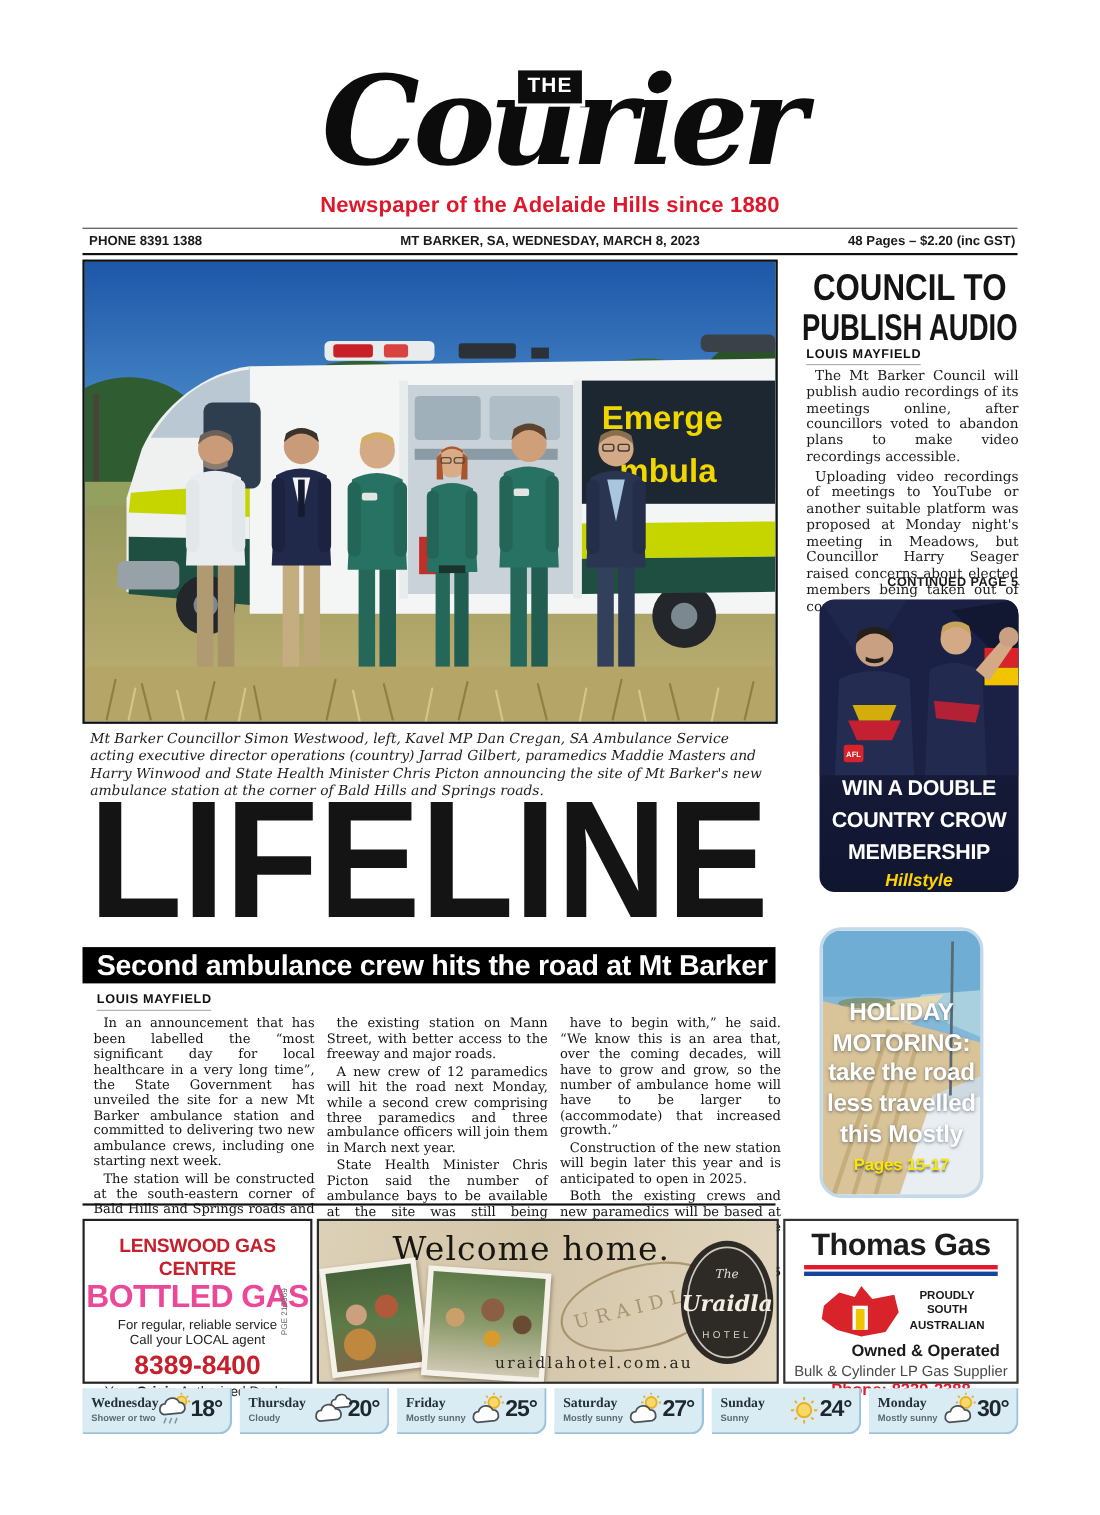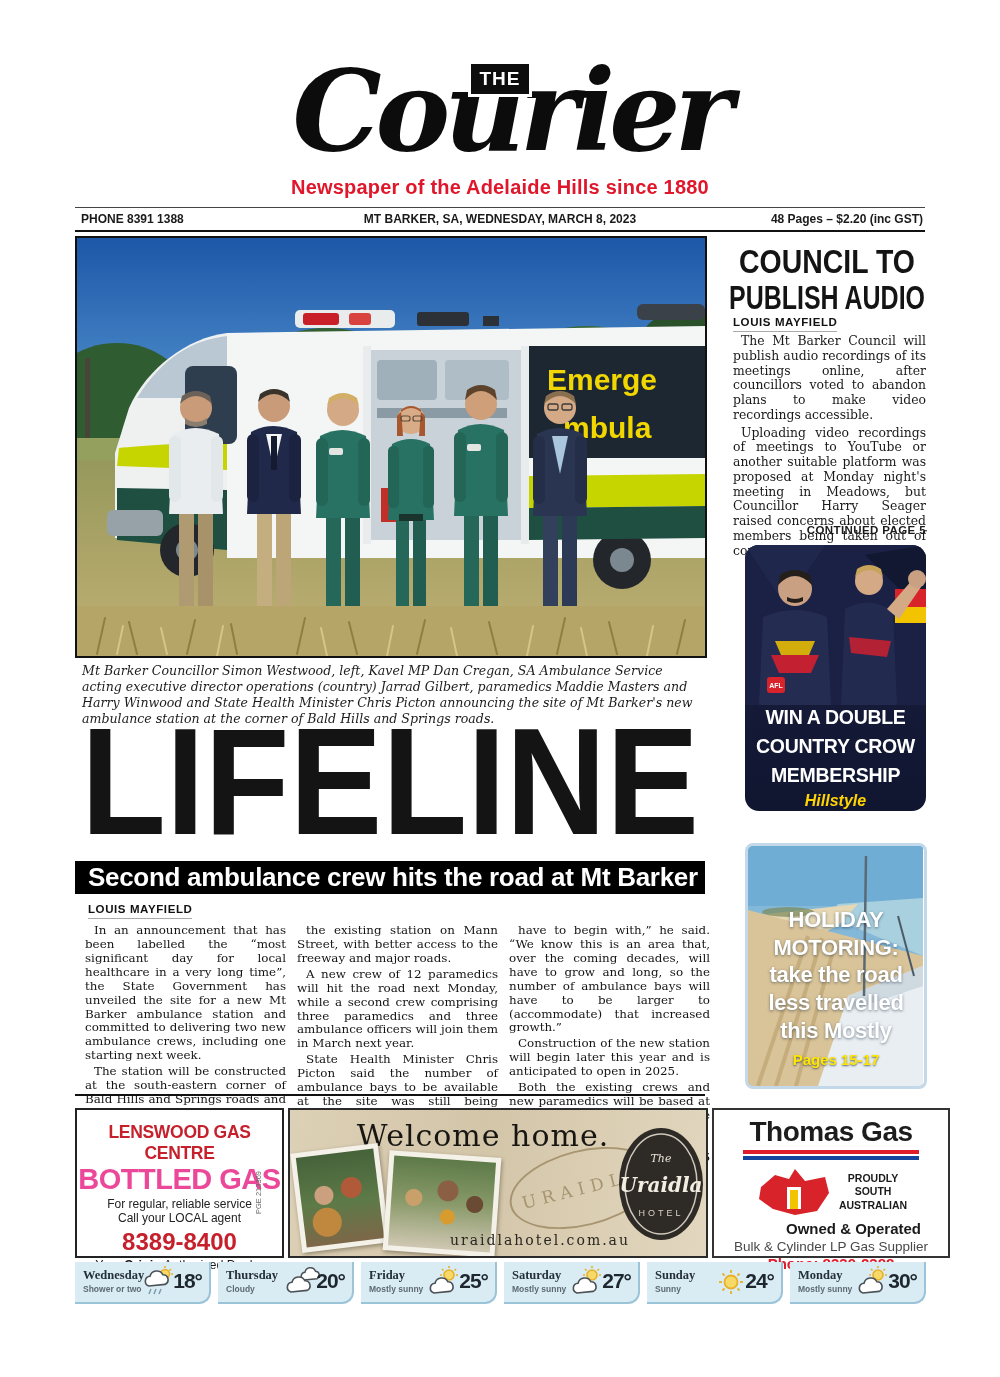--- a/index.html
+++ b/index.html
@@ -59,21 +59,21 @@
 
   
   .crows-ad { left:745px; top:545px; width:181px; height:266px; border-radius:14px; overflow:hidden;
     background:linear-gradient(#232a4e 0%, #151b38 55%, #101530 100%); }
   .crows-text { position:absolute; left:0; right:0; top:158px; text-align:center; color:#fff;
     font-weight:bold; font-size:19.5px; line-height:1.48; letter-spacing:-0.3px; }
   .crows-brand { position:absolute; left:0; right:0; top:247px; text-align:center; color:#ffd400;
     font-weight:bold; font-style:italic; font-size:16px; }
 
   
-  .holiday-ad { left:745px; top:843px; width:182px; height:246px; border-radius:8px; overflow:hidden;
+  .holiday-ad { left:745px; top:843px; width:149px; height:246px; border-radius:20px; overflow:hidden;
     border:3px solid #c3d8e8; }
   .holiday-text { position:absolute; left:0; right:0; top:60px; text-align:center; color:#fff;
     font-weight:bold; font-size:22px; line-height:1.26; text-shadow:0 1px 3px rgba(20,40,60,0.55); letter-spacing:-0.3px; }
   .holiday-pages { position:absolute; left:0; right:0; top:205px; text-align:center; color:#ffe600;
     font-weight:bold; font-size:15px; text-shadow:0 1px 2px rgba(20,40,60,0.7); }
 
   
   .lenswood-ad { left:75px; top:1108px; width:209px; height:150px; border:2px solid #222; background:#fff; text-align:center; padding-top:12px; }
   .lenswood-title { color:#c5202c; font-weight:bold; font-size:17.5px; letter-spacing:-0.3px; }
   .lenswood-big   { color:#ec4899; font-weight:bold; font-size:29px; letter-spacing:-0.5px; line-height:1.05; }
@@ -102,21 +102,21 @@
       radial-gradient(circle at 55% 35%, #8a5f43 0 10px, transparent 11px),
       radial-gradient(circle at 22% 45%, #c9a06a 0 8px, transparent 9px),
       radial-gradient(circle at 82% 48%, #6b4a33 0 8px, transparent 9px),
       radial-gradient(circle at 56% 64%, #d89b2e 0 7px, transparent 8px),
       linear-gradient(#5d7a48 0%, #8a9a6a 50%, #cfc7b2 100%); }
   .uraidla-stamp { position:absolute; left:218px; top:40px; width:150px; height:76px;
     border:2px solid #a08c66; border-radius:50%; transform:rotate(-14deg); opacity:0.85; }
   .uraidla-stamp span { position:absolute; left:0; right:0; top:26px; text-align:center;
     font-family:"DejaVu Serif",serif; font-size:17px; letter-spacing:6px; color:#a08c66; }
 
-  .thomas-ad { left:712px; top:1108px; width:238px; height:150px; border:2px solid #333; background:#fff; text-align:center; padding-top:8px; }
+  .thomas-ad { left:712px; top:1108px; width:214px; height:150px; border:2px solid #333; background:#fff; text-align:center; padding-top:8px; }
   .thomas-title { font-weight:bold; font-size:28px; letter-spacing:-0.5px; color:#1d1d1d; line-height:1; }
   .thomas-redline  { width:176px; height:4px; background:#e01b2c; margin:4px auto 0; }
   .thomas-blueline { width:176px; height:4px; background:#15449c; margin:2px auto 0; }
   .thomas-row { display:flex; justify-content:center; align-items:center; gap:8px; margin-top:5px; }
   .thomas-proudly { font-weight:bold; font-size:10.5px; line-height:1.25; text-align:center; }
   .thomas-owned { font-weight:bold; font-size:15px; margin-top:1px;margin-left:45px; }
   .thomas-supplier { font-size:13.5px; color:#4a4a4a; margin-top:2px; }
   .thomas-phone { color:#e01b2c; font-weight:bold; font-size:15px; margin-top:1px; }
 
   
@@ -351,21 +351,21 @@
   <p>In an announcement that has been labelled the “most significant day for local healthcare in a very long time”, the State Government has unveiled the site for a new Mt Barker ambulance station and committed to delivering two new ambulance crews, including one starting next week.</p>
   <p>The station will be constructed at the south-eastern corner of Bald Hills and Springs roads and will be larger than</p>
 </div>
 <div class="col col-2">
   <p>the existing station on Mann Street, with better access to the freeway and major roads.</p>
   <p>A new crew of 12 paramedics will hit the road next Monday, while a second crew comprising three paramedics and three ambulance officers will join them in March next year.</p>
   <p>State Health Minister Chris Picton said the number of ambulance bays to be available at the site was still being determined, but it would increase over future years.</p>
   <p>“We will be planning for more ambulance capacity than what we'll</p>
 </div>
 <div class="col col-3">
-  <p>have to begin with,” he said. “We know this is an area that, over the coming decades, will have to grow and long, so the number of ambulance bays will have to be larger to (accommodate) that increased growth.”</p>
+  <p>have to begin with,” he said. “We know this is an area that, over the coming decades, will have to grow and grow, so the number of ambulance home will have to be larger to (accommodate) that increased growth.”</p>
   <p>Construction of the new station will begin later this year and is anticipated to open in 2025.</p>
   <p>Both the existing crews and new paramedics will be based at the current station during the build.</p>
   <div class="continued">CONTINUED PAGE 5</div>
 </div>
 <div class="abs left-block-rule"></div>
 
 <div class="abs council-headline">
   <svg width="197" height="72" viewBox="0 0 197 72">
     <text x="98" y="30" text-anchor="middle" font-family="Liberation Sans, sans-serif" font-weight="bold" font-size="34" fill="#141414" textLength="176" lengthAdjust="spacingAndGlyphs">COUNCIL TO</text>
     <text x="98" y="66" text-anchor="middle" font-family="Liberation Sans, sans-serif" font-weight="bold" font-size="34" fill="#141414" textLength="196" lengthAdjust="spacingAndGlyphs">PUBLISH AUDIO</text>

